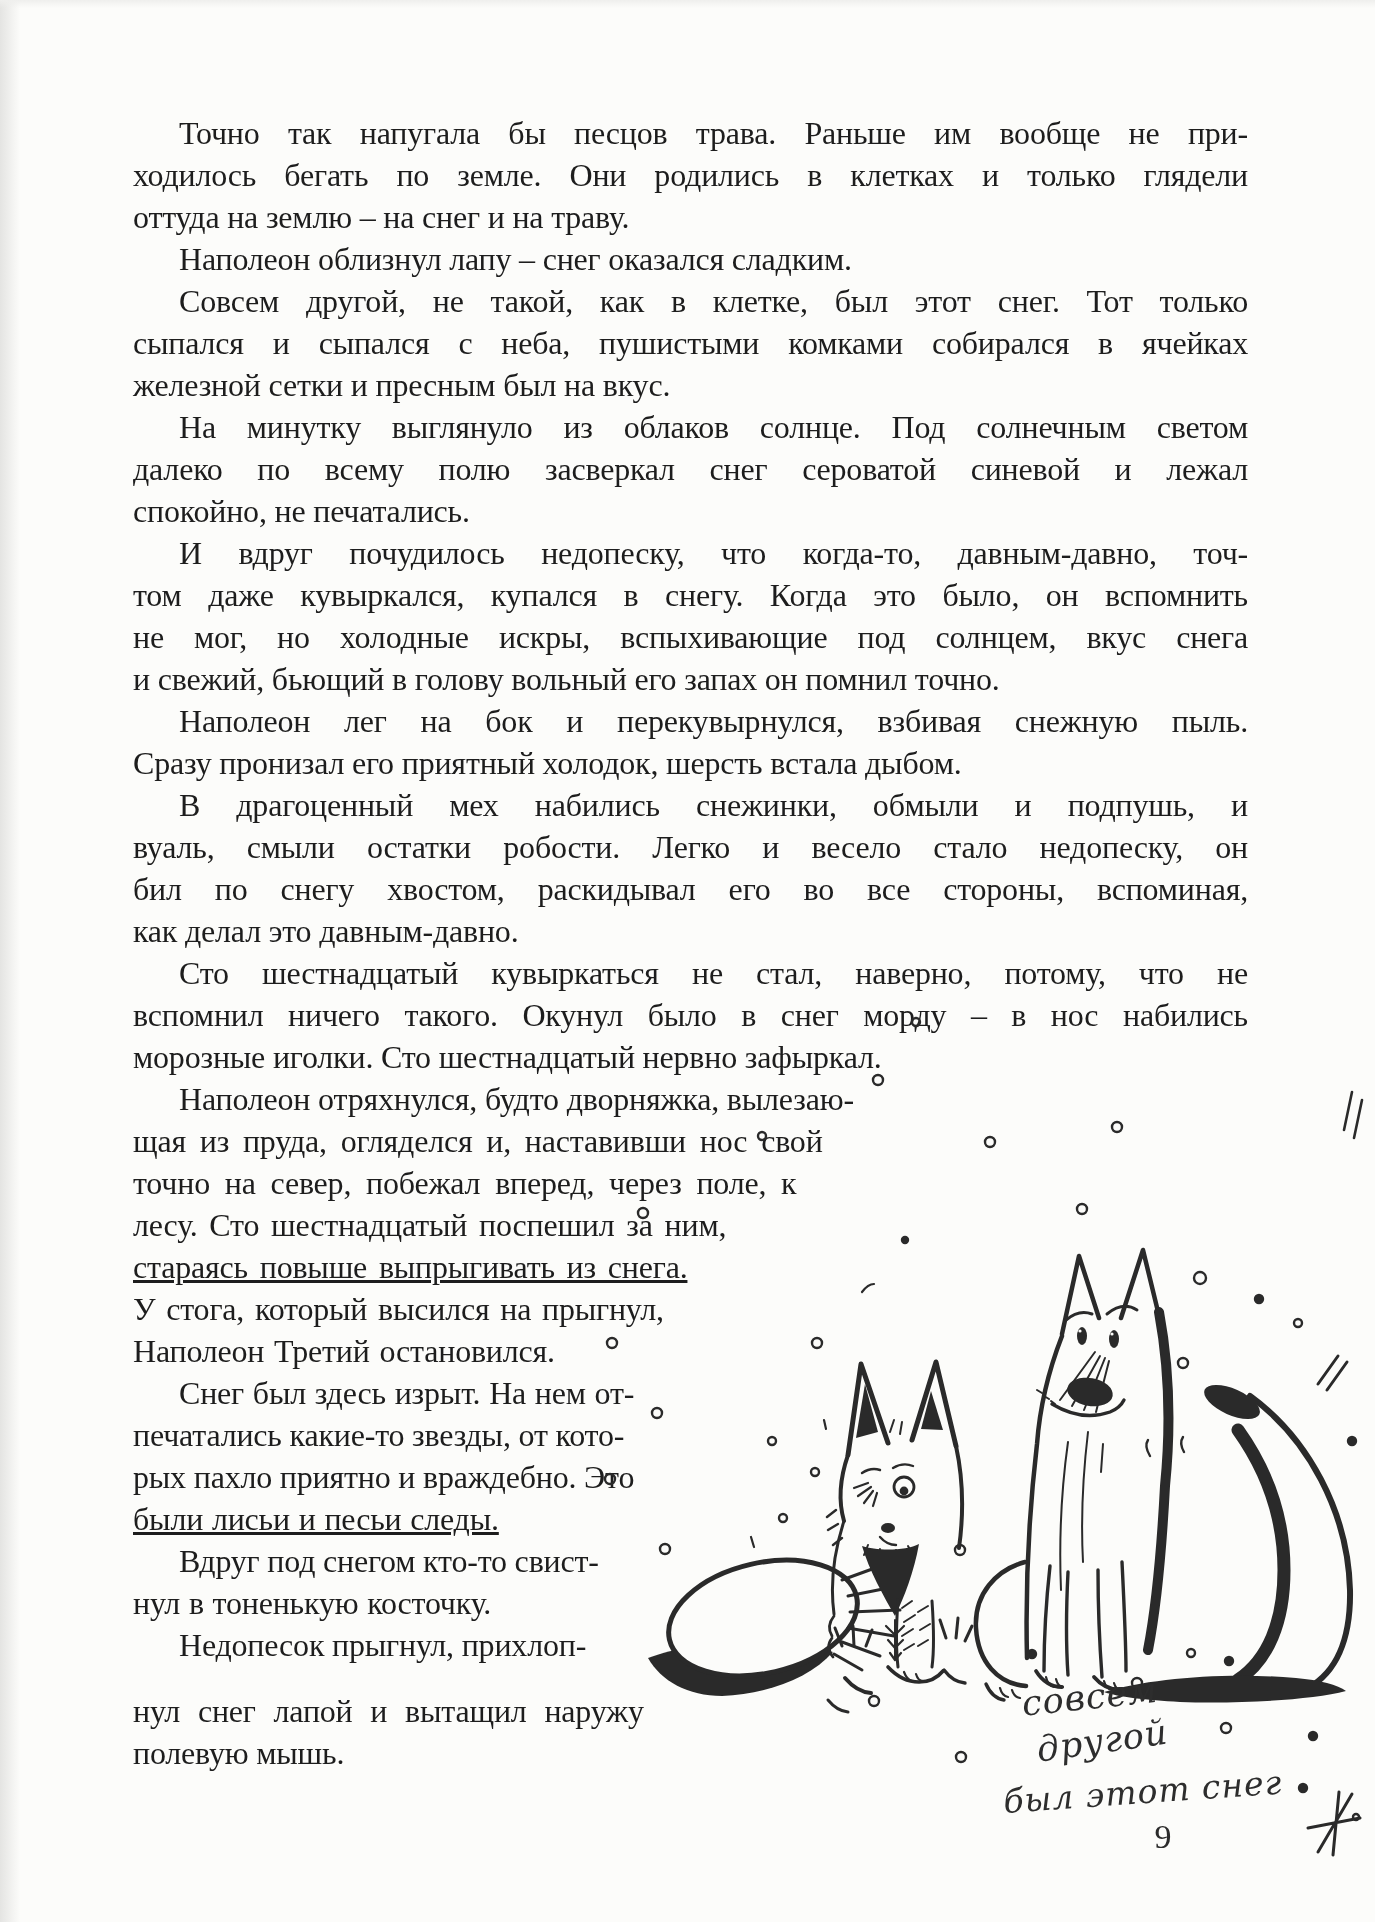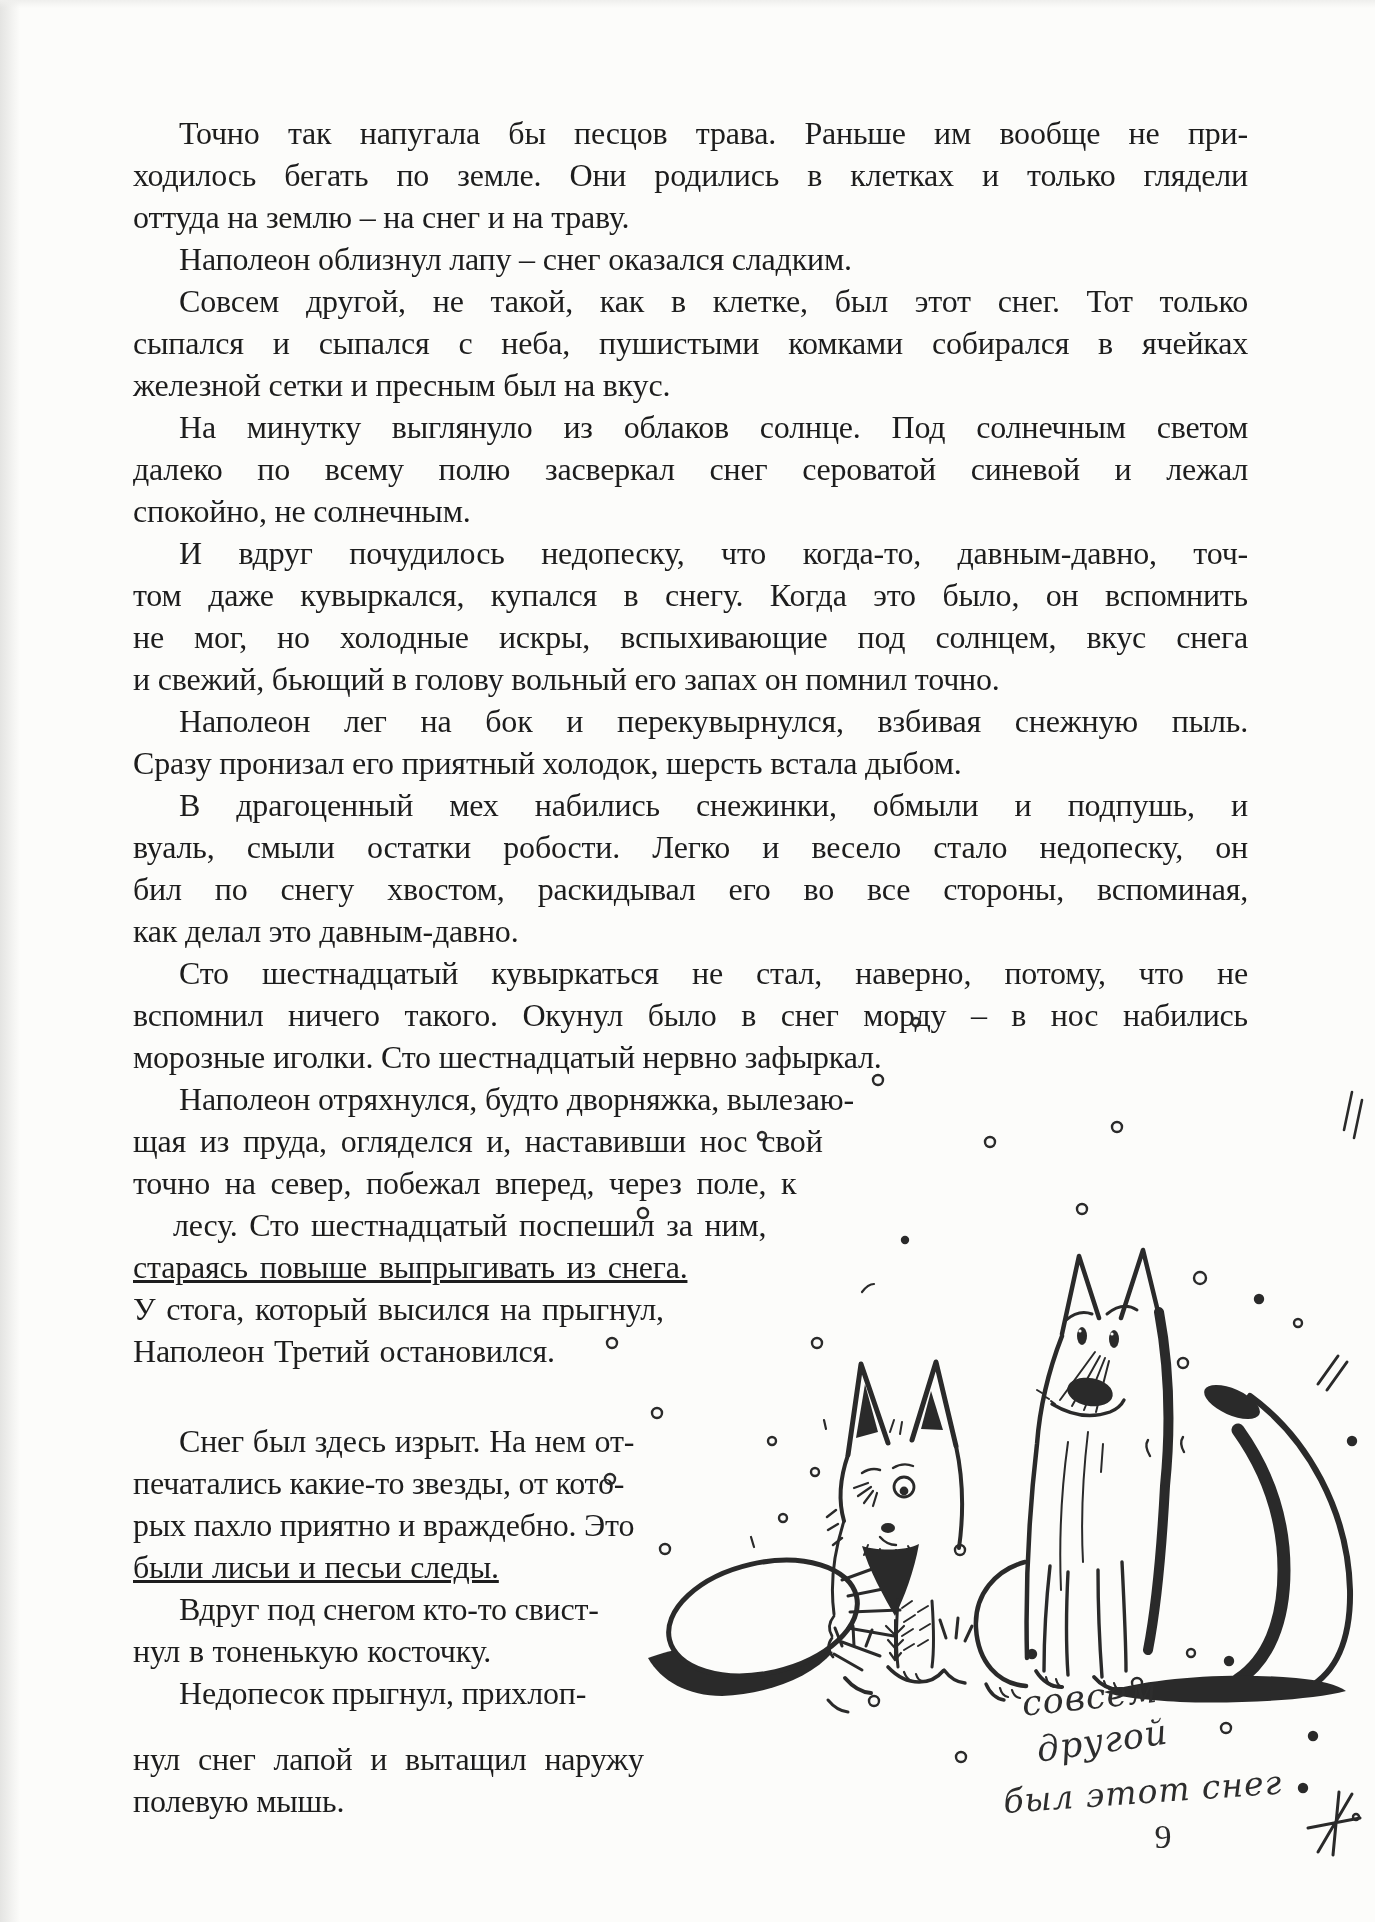--- a/index.html
+++ b/index.html
@@ -49,42 +49,42 @@
   <div class="text-col">
       <div class="ln ind">Точно так напугала бы песцов трава. Раньше им вообще не при-</div>
       <div class="ln">ходилось бегать по земле. Они родились в клетках и только глядели</div>
       <div class="ln end">оттуда на землю – на снег и на траву.</div>
       <div class="ln ind end">Наполеон облизнул лапу – снег оказался сладким.</div>
       <div class="ln ind">Совсем другой, не такой, как в клетке, был этот снег. Тот только</div>
       <div class="ln">сыпался и сыпался с неба, пушистыми комками собирался в ячейках</div>
       <div class="ln end">железной сетки и пресным был на вкус.</div>
       <div class="ln ind">На минутку выглянуло из облаков солнце. Под солнечным светом</div>
       <div class="ln">далеко по всему полю засверкал снег сероватой синевой и лежал</div>
-      <div class="ln end">спокойно, не солнечным.</div>
+      <div class="ln end">спокойно, не печатались.</div>
       <div class="ln ind">И вдруг почудилось недопеску, что когда-то, давным-давно, точ-</div>
       <div class="ln">том даже кувыркался, купался в снегу. Когда это было, он вспомнить</div>
       <div class="ln">не мог, но холодные искры, вспыхивающие под солнцем, вкус снега</div>
       <div class="ln end">и свежий, бьющий в голову вольный его запах он помнил точно.</div>
       <div class="ln ind">Наполеон лег на бок и перекувырнулся, взбивая снежную пыль.</div>
       <div class="ln end">Сразу пронизал его приятный холодок, шерсть встала дыбом.</div>
       <div class="ln ind">В драгоценный мех набились снежинки, обмыли и подпушь, и</div>
       <div class="ln">вуаль, смыли остатки робости. Легко и весело стало недопеску, он</div>
       <div class="ln">бил по снегу хвостом, раскидывал его во все стороны, вспоминая,</div>
       <div class="ln end">как делал это давным-давно.</div>
       <div class="ln ind">Сто шестнадцатый кувыркаться не стал, наверно, потому, что не</div>
       <div class="ln">вспомнил ничего такого. Окунул было в снег морду – в нос набились</div>
       <div class="ln end">морозные иголки. Сто шестнадцатый нервно зафыркал.</div>
       <div class="ln ind nw">Наполеон отряхнулся, будто дворняжка, вылезаю-</div>
       <div class="ln nw" style="word-spacing: 6px;">щая из пруда, огляделся и, наставивши нос свой</div>
       <div class="ln nw" style="word-spacing: 7px;">точно на север, побежал вперед, через поле, к</div>
-      <div class="ln nw" style="word-spacing: 4px; margin-left: 40px;">лесу. Сто шестнадцатый поспешил за ним,</div>
+      <div class="ln nw" style="word-spacing: 4px;">лесу. Сто шестнадцатый поспешил за ним,</div>
       <div class="ln nw" style="word-spacing: 4px; text-decoration: underline;">стараясь повыше выпрыгивать из снега.</div>
       <div class="ln nw" style="word-spacing: 3px;">У стога, который высился на прыгнул,</div>
       <div class="ln end nw" style="word-spacing: 2px; text-align: center;">Наполеон Третий остановился.</div>
-      <div class="ln ind nw" style="word-spacing: 1px; margin-top: 48px;">Снег был здесь изрыт. На нем от-</div>
+      <div class="ln ind nw" style="word-spacing: 1px;">Снег был здесь изрыт. На нем от-</div>
       <div class="ln nw">печатались какие-то звезды, от кото-</div>
       <div class="ln nw">рых пахло приятно и враждебно. Это</div>
       <div class="ln end nw" style="word-spacing: 1px; text-decoration: underline;">были лисьи и песьи следы.</div>
       <div class="ln ind nw">Вдруг под снегом кто-то свист-</div>
       <div class="ln end nw" style="word-spacing: 1px;">нул в тоненькую косточку.</div>
       <div class="ln ind nw">Недопесок прыгнул, прихлоп-</div>
       <div class="ln nw" style="word-spacing: 10px; margin-top: 24px;">нул снег лапой и вытащил наружу</div>
       <div class="ln end nw">полевую мышь.</div>
     </div>
 

